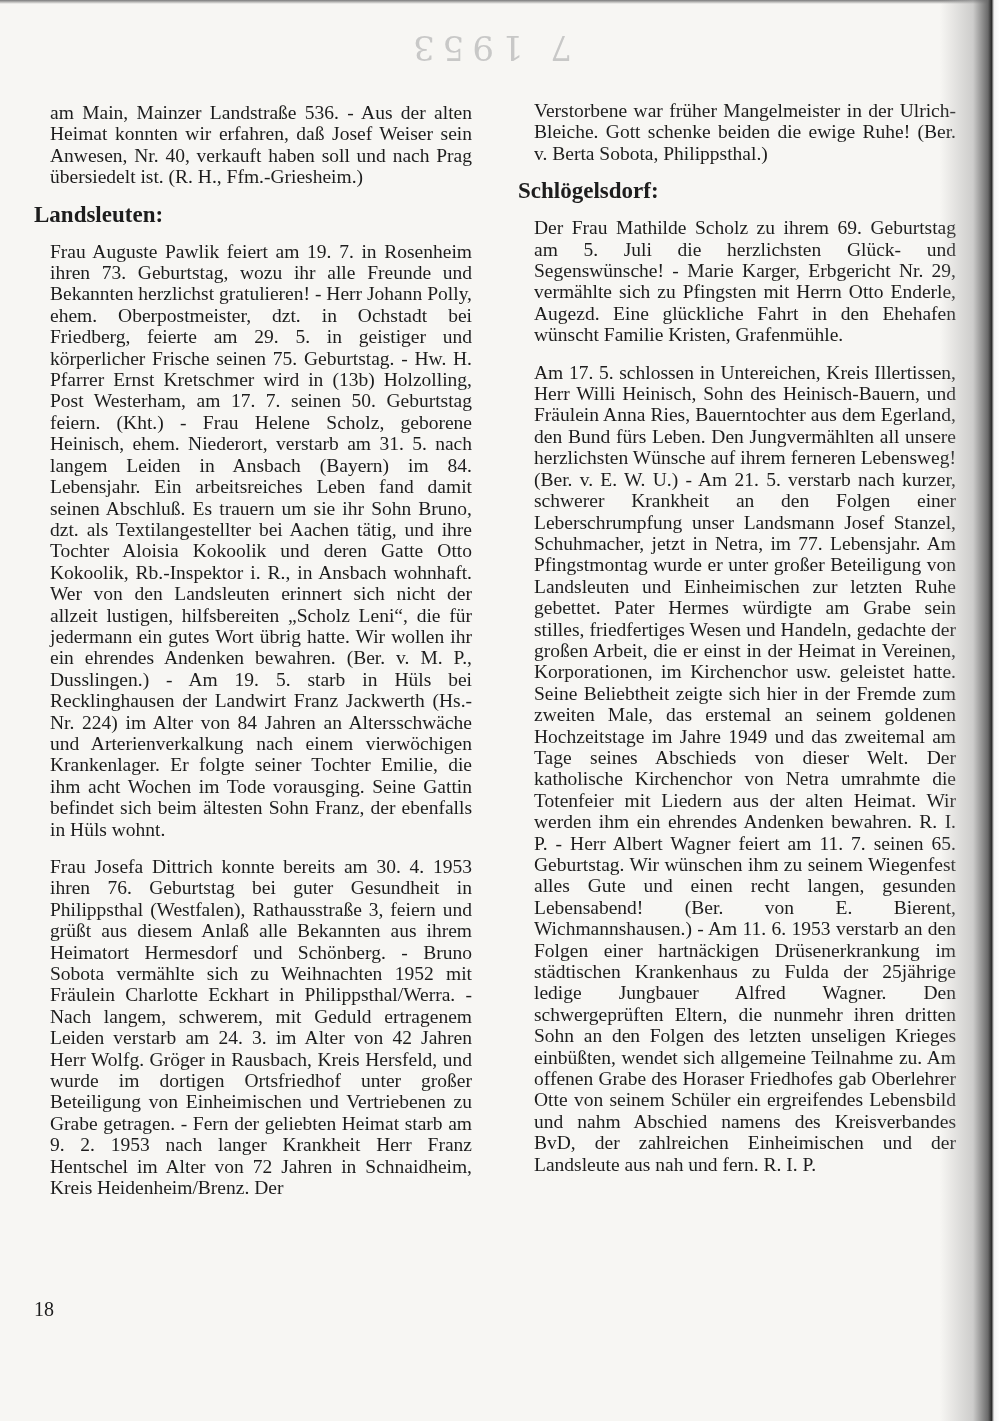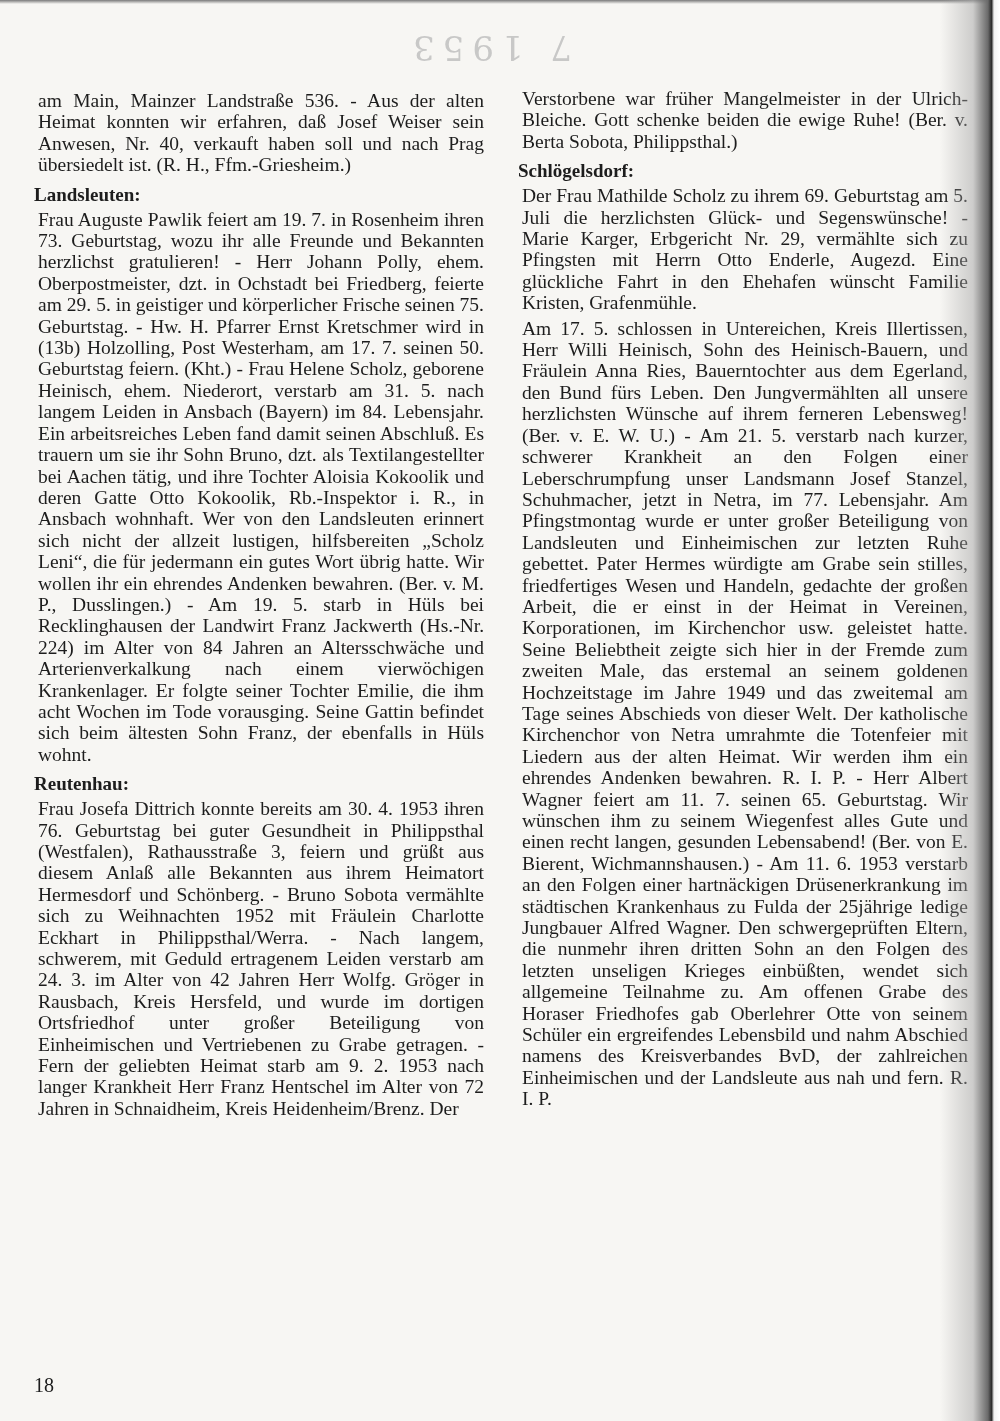--- a/index.html
+++ b/index.html
@@ -23,38 +23,37 @@
     color: #bdbdbd; transform: rotate(180deg); opacity: 0.8;
   }
   .col {
     position: absolute; top: 86px;
     font-size: 19.5px; line-height: 21.4px; text-align: justify;
     hyphens: manual;
   }
   .col-left { left: 34px; width: 454px; }
   .col-right { left: 518px; width: 454px; top: 84px; }
   .heading {
-    font-weight: bold; font-size: 19px; margin-top: 8px; line-height: 21px;
+    font-weight: bold; font-size: 23px; margin-top: 8px; line-height: 21px;
   }
-  p { margin: 4px; }
+  p { margin: 16px; }
   .page-number {
-    position: absolute; left: 34px; top: 1374px; font-size: 20px; text-align: right;
+    position: absolute; left: 34px; top: 1298px; font-size: 20px; text-align: right;
   }
 </style>
 </head>
 <body>
 
 <div class="top-edge"></div>
 <div class="hand-mark">7 1953</div>
 
 <div class="col col-left">
   <p>am Main, Mainzer Landstraße 536. - Aus der alten Heimat konnten wir erfahren, daß Josef Weiser sein Anwesen, Nr. 40, verkauft haben soll und nach Prag übersiedelt ist. (R. H., Ffm.-Griesheim.)</p>
   <div class="heading">Landsleuten:</div>
   <p>Frau Auguste Pawlik feiert am 19. 7. in Rosenheim ihren 73. Geburtstag, wozu ihr alle Freunde und Bekannten herzlichst gratulieren! - Herr Johann Polly, ehem. Oberpostmeister, dzt. in Ochstadt bei Friedberg, feierte am 29. 5. in geistiger und körperlicher Frische seinen 75. Geburtstag. - Hw. H. Pfarrer Ernst Kretschmer wird in (13b) Holzolling, Post Westerham, am 17. 7. seinen 50. Geburtstag feiern. (Kht.) - Frau Helene Scholz, geborene Heinisch, ehem. Niederort, verstarb am 31. 5. nach langem Leiden in Ansbach (Bayern) im 84. Lebensjahr. Ein arbeitsreiches Leben fand damit seinen Abschluß. Es trauern um sie ihr Sohn Bruno, dzt. als Textilangestellter bei Aachen tätig, und ihre Tochter Aloisia Kokoolik und deren Gatte Otto Kokoolik, Rb.-Inspektor i. R., in Ansbach wohnhaft. Wer von den Landsleuten erinnert sich nicht der allzeit lustigen, hilfsbereiten „Scholz Leni“, die für jedermann ein gutes Wort übrig hatte. Wir wollen ihr ein ehrendes Andenken bewahren. (Ber. v. M. P., Dusslingen.) - Am 19. 5. starb in Hüls bei Recklinghausen der Landwirt Franz Jackwerth (Hs.-Nr. 224) im Alter von 84 Jahren an Altersschwäche und Arterienverkalkung nach einem vierwöchigen Krankenlager. Er folgte seiner Tochter Emilie, die ihm acht Wochen im Tode vorausging. Seine Gattin befindet sich beim ältesten Sohn Franz, der ebenfalls in Hüls wohnt.</p>
-  <div class="heading">Reutenhau:</div>
   <p>Frau Josefa Dittrich konnte bereits am 30. 4. 1953 ihren 76. Geburtstag bei guter Gesundheit in Philippsthal (Westfalen), Rathausstraße 3, feiern und grüßt aus diesem Anlaß alle Bekannten aus ihrem Heimatort Hermesdorf und Schönberg. - Bruno Sobota vermählte sich zu Weihnachten 1952 mit Fräulein Charlotte Eckhart in Philippsthal/Werra. - Nach langem, schwerem, mit Geduld ertragenem Leiden verstarb am 24. 3. im Alter von 42 Jahren Herr Wolfg. Gröger in Rausbach, Kreis Hersfeld, und wurde im dortigen Ortsfriedhof unter großer Beteiligung von Einheimischen und Vertriebenen zu Grabe getragen. - Fern der geliebten Heimat starb am 9. 2. 1953 nach langer Krankheit Herr Franz Hentschel im Alter von 72 Jahren in Schnaidheim, Kreis Heidenheim/Brenz. Der</p>
 </div>
 
 <div class="col col-right">
   <p>Verstorbene war früher Mangelmeister in der Ulrich-Bleiche. Gott schenke beiden die ewige Ruhe! (Ber. v. Berta Sobota, Philippsthal.)</p>
   <div class="heading">Schlögelsdorf:</div>
   <p>Der Frau Mathilde Scholz zu ihrem 69. Geburtstag am 5. Juli die herzlichsten Glück- und Segenswünsche! - Marie Karger, Erbgericht Nr. 29, vermählte sich zu Pfingsten mit Herrn Otto Enderle, Augezd. Eine glückliche Fahrt in den Ehehafen wünscht Familie Kristen, Grafenmühle.</p>
   <p>Am 17. 5. schlossen in Untereichen, Kreis Illertissen, Herr Willi Heinisch, Sohn des Heinisch-Bauern, und Fräulein Anna Ries, Bauerntochter aus dem Egerland, den Bund fürs Leben. Den Jungvermählten all unsere herzlichsten Wünsche auf ihrem ferneren Lebensweg! (Ber. v. E. W. U.) - Am 21. 5. verstarb nach kurzer, schwerer Krankheit an den Folgen einer Leberschrumpfung unser Landsmann Josef Stanzel, Schuhmacher, jetzt in Netra, im 77. Lebensjahr. Am Pfingstmontag wurde er unter großer Beteiligung von Landsleuten und Einheimischen zur letzten Ruhe gebettet. Pater Hermes würdigte am Grabe sein stilles, friedfertiges Wesen und Handeln, gedachte der großen Arbeit, die er einst in der Heimat in Vereinen, Korporationen, im Kirchenchor usw. geleistet hatte. Seine Beliebtheit zeigte sich hier in der Fremde zum zweiten Male, das erstemal an seinem goldenen Hochzeitstage im Jahre 1949 und das zweitemal am Tage seines Abschieds von dieser Welt. Der katholische Kirchenchor von Netra umrahmte die Totenfeier mit Liedern aus der alten Heimat. Wir werden ihm ein ehrendes Andenken bewahren. R. I. P. - Herr Albert Wagner feiert am 11. 7. seinen 65. Geburtstag. Wir wünschen ihm zu seinem Wiegenfest alles Gute und einen recht langen, gesunden Lebensabend! (Ber. von E. Bierent, Wichmannshausen.) - Am 11. 6. 1953 verstarb an den Folgen einer hartnäckigen Drüsenerkrankung im städtischen Krankenhaus zu Fulda der 25jährige ledige Jungbauer Alfred Wagner. Den schwergeprüften Eltern, die nunmehr ihren dritten Sohn an den Folgen des letzten unseligen Krieges einbüßten, wendet sich allgemeine Teilnahme zu. Am offenen Grabe des Horaser Friedhofes gab Oberlehrer Otte von seinem Schüler ein ergreifendes Lebensbild und nahm Abschied namens des Kreisverbandes BvD, der zahlreichen Einheimischen und der Landsleute aus nah und fern. R. I. P.</p>
 </div>
 

